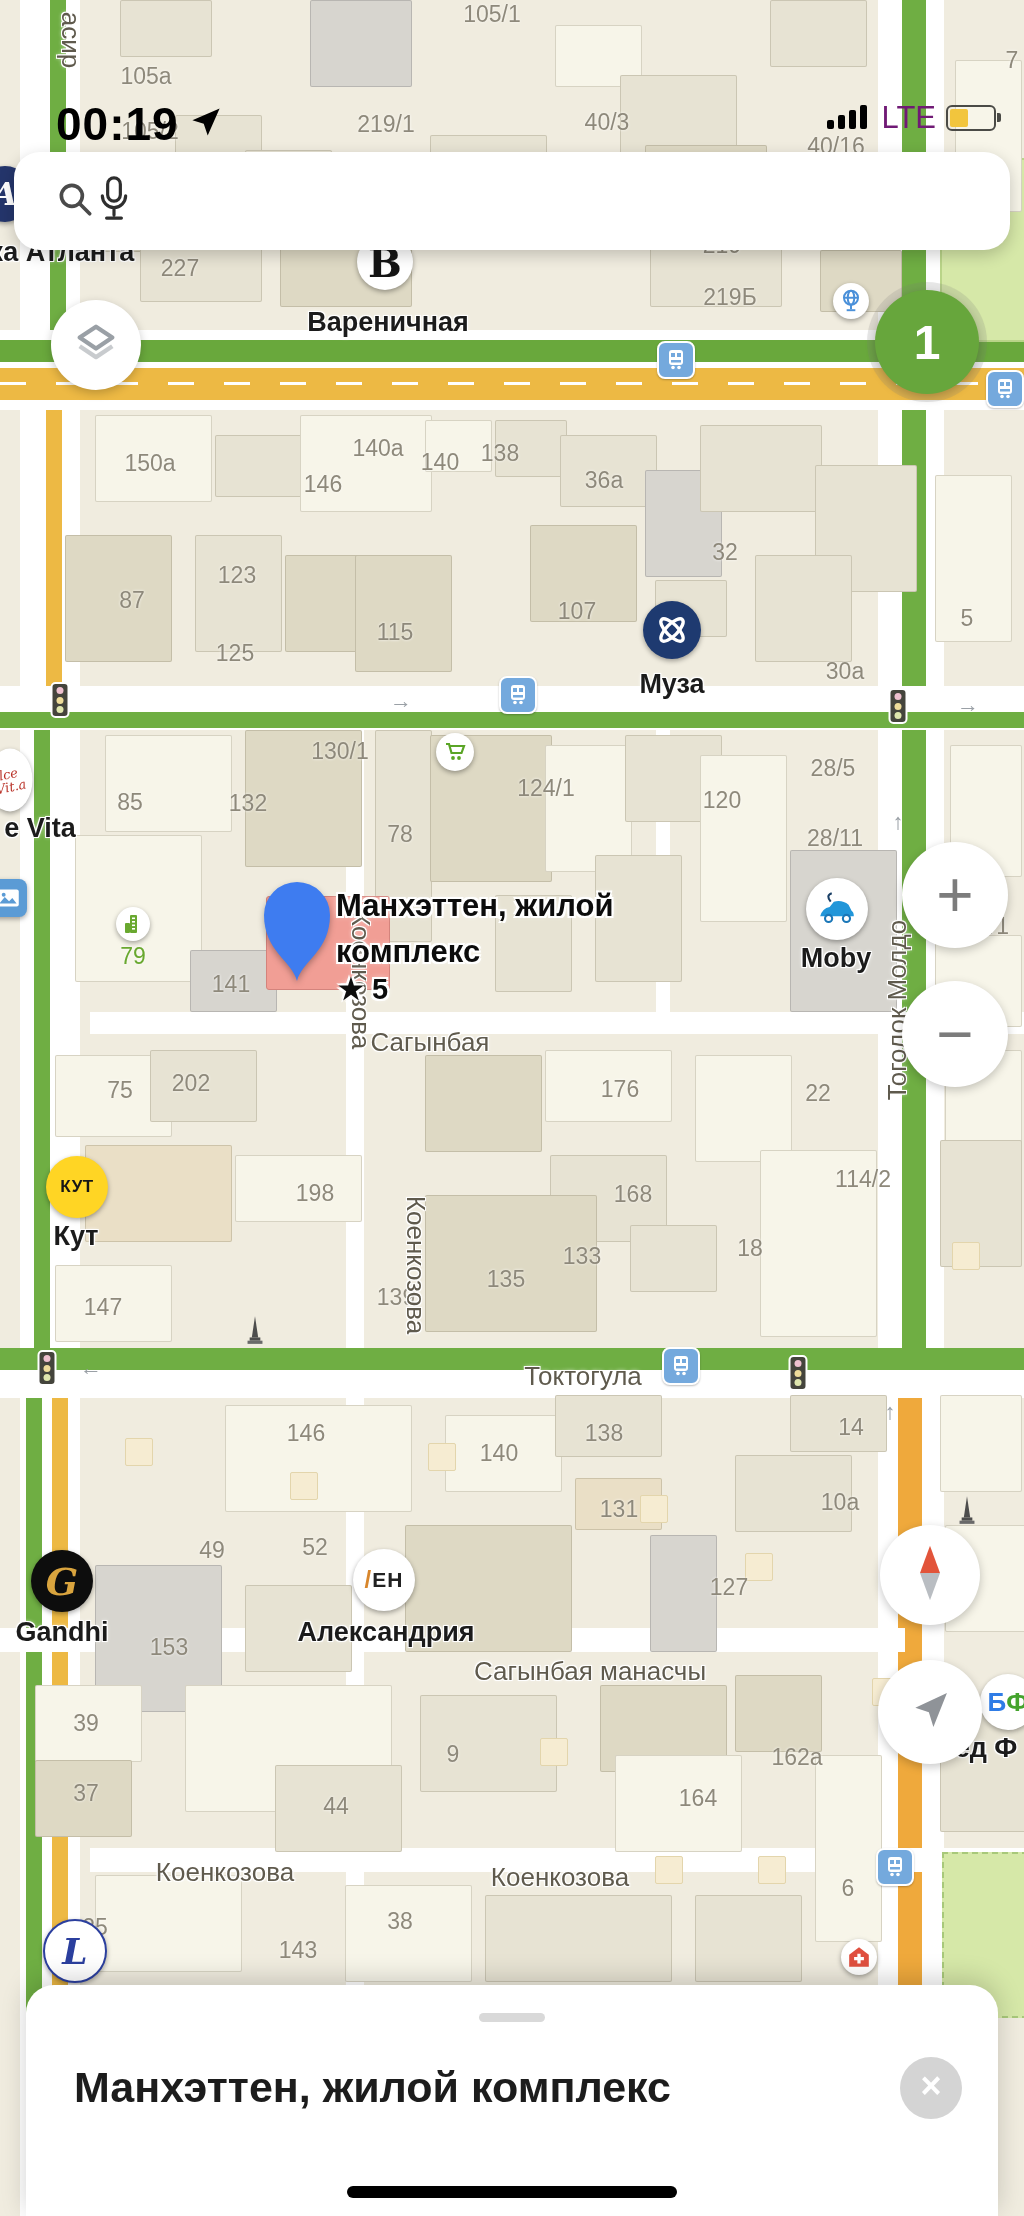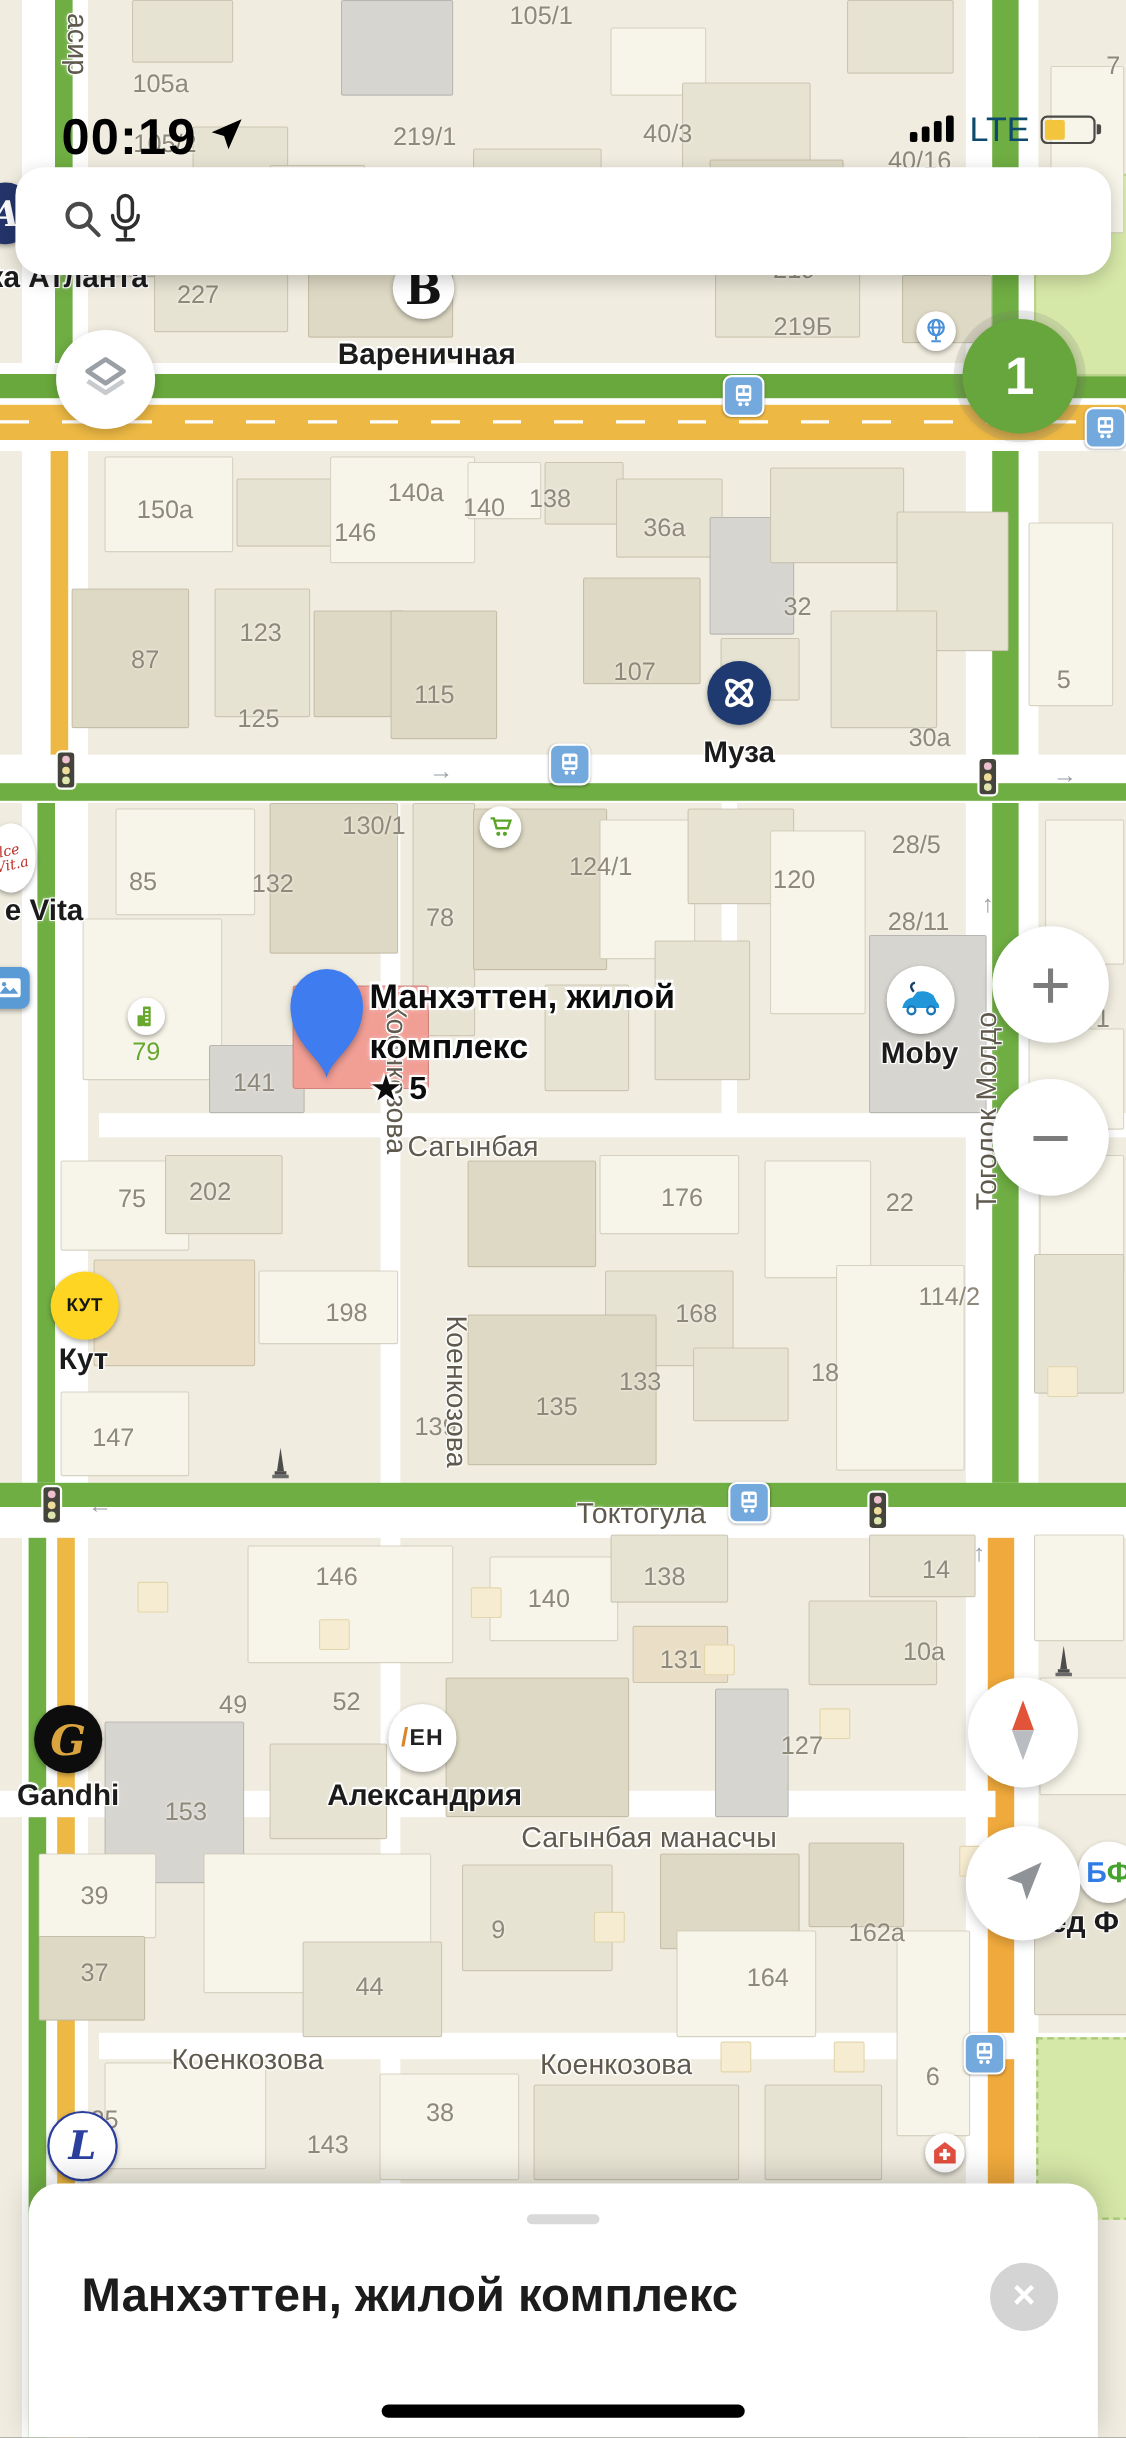--- a/index.html
+++ b/index.html
@@ -34,21 +34,21 @@
   .tl i{width:7px;height:7px;border-radius:50%;display:block;}
   .arrow{position:absolute;transform:translate(-50%,-50%);color:#9aa0a6;font-size:22px;z-index:4;}
   .ctl{position:absolute;background:#fff;border-radius:50%;box-shadow:0 3px 10px rgba(0,0,0,.22);
     display:flex;align-items:center;justify-content:center;z-index:10;}
   #searchbar{position:absolute;left:14px;top:152px;width:996px;height:98px;background:#fff;border-radius:26px;
     box-shadow:0 5px 16px rgba(0,0,0,.2);display:flex;align-items:center;z-index:11;}
   #search-text{flex:1;font-size:42px;color:#9d9d9d;margin-left:18px;}
   #statusbar{position:absolute;left:0;top:96px;width:100%;height:56px;z-index:12;display:flex;align-items:center;}
   #time{font-size:46px;font-weight:700;color:#000;margin-left:56px;letter-spacing:1px;}
   #status-right{position:absolute;right:28px;top:4px;display:flex;align-items:center;gap:10px;}
-  #lte{font-size:31px;color:#0c4a6e;font-weight:500;}
+  #lte{font-size:31px;color:#701a75;font-weight:500;}
   #battery{position:relative;width:46px;height:22px;border:2.5px solid #4a4a46;border-radius:6px;}
   #battery i{position:absolute;left:2px;top:2px;bottom:2px;width:40%;background:#f2c53d;border-radius:2px;}
   #battery u{position:absolute;right:-7px;top:6px;width:4px;height:9px;background:#4a4a46;border-radius:0 2px 2px 0;}
   #pin{position:absolute;z-index:8;transform:translate(-50%,-100%);filter:drop-shadow(0 3px 3px rgba(0,0,0,.3));}
   #sel-highlight{position:absolute;background:#f19e95;border:1.5px solid #d4837c;border-radius:3px;z-index:4;}
   .sel-label{position:absolute;font-size:31px;font-weight:700;color:#0c0c0c;z-index:8;white-space:nowrap;
     text-shadow:-2px -2px 0 #fff,2px -2px 0 #fff,-2px 2px 0 #fff,2px 2px 0 #fff,0 0 6px #fff;}
   #sheet{position:absolute;left:26px;top:1985px;width:972px;height:231px;background:#fff;border-radius:28px 28px 0 0;
     box-shadow:0 -6px 26px rgba(0,0,0,.18);z-index:20;}
   #sheet-handle{position:absolute;left:50%;top:28px;transform:translateX(-50%);width:66px;height:9px;background:#d9d9d9;border-radius:5px;}

